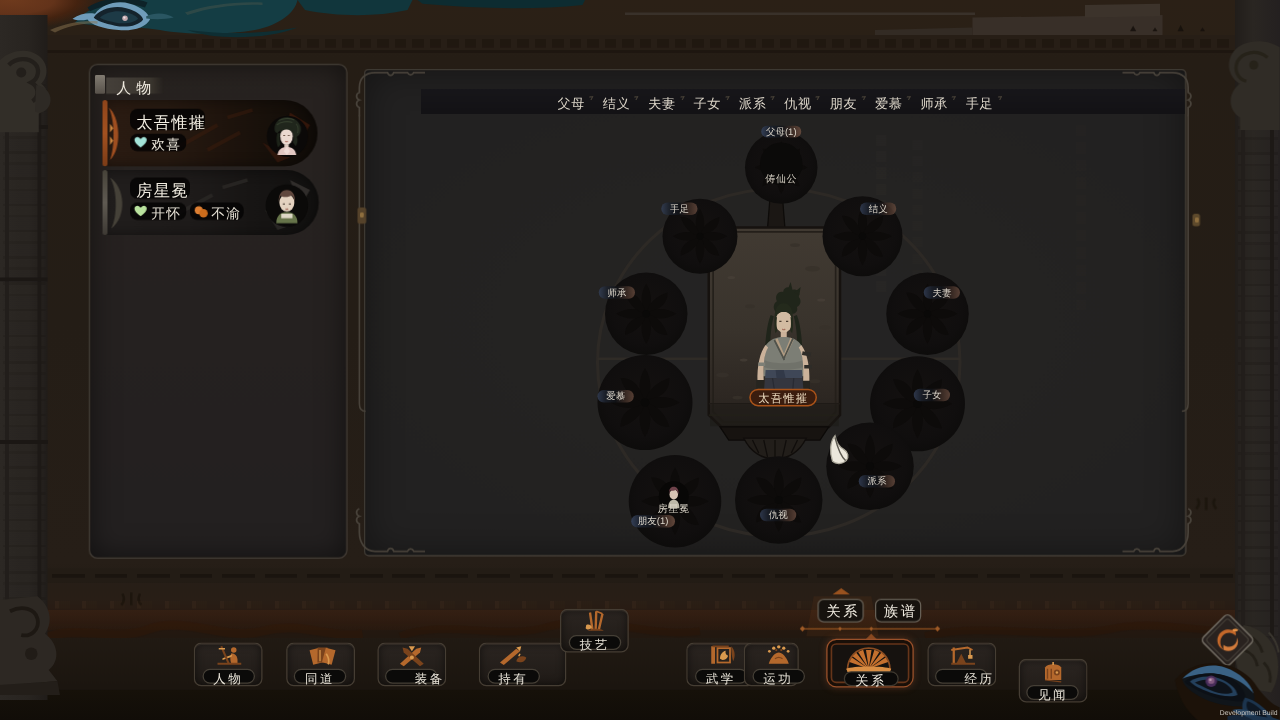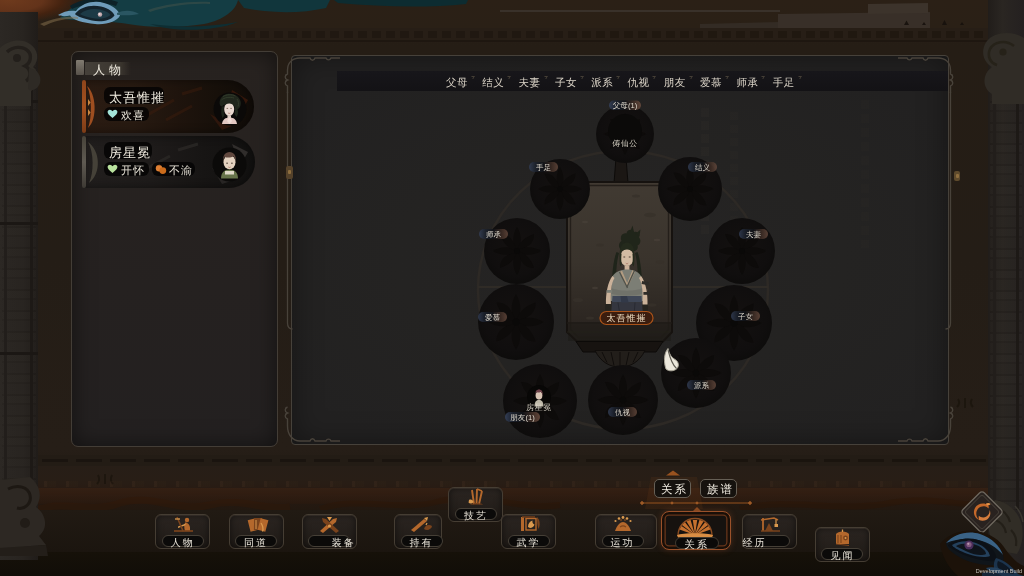--- a/index.html
+++ b/index.html
@@ -527,21 +527,21 @@
         <path d="M17,17 L30,5 L34,4 L33,8 L20,19 Z" fill="#b4682c"></path>
         <path d="M36,17 L23,5 L19,4 L20,8 L33,19 Z" fill="#7a431c"></path>
         <path d="M24,3 L29,3 L26.5,7 Z" fill="#d9994e"></path>
         <circle cx="26.5" cy="12" r="1.6" fill="#d9994e"></circle>
       </g>
     </svg>
     <div style="position:absolute;left:5.5px;top:19.5px;width:42px;height:12.5px;background:#0b0a09;border:1px solid #453f36;border-radius:6px;box-sizing:border-box;"></div>
     <div style="position:absolute;left:0;top:20.5px;width:53px;text-align:right;color:#e9e4d9;font-size:10px;letter-spacing:2px;">装备</div>
   </div>
 
-<div class="abs" style="left:394px;top:514px;width:48px;height:34.5px;border-radius:6px;background:linear-gradient(180deg,#2b2521,#1f1a16);border:1px solid #453d33;box-shadow:inset 0 1px 0 rgba(125,110,92,.18), inset 0 0 7px rgba(0,0,0,.55);box-sizing:border-box;">
+<div class="abs" style="left:383px;top:514px;width:70px;height:34.5px;border-radius:6px;background:linear-gradient(180deg,#2b2521,#1f1a16);border:1px solid #453d33;box-shadow:inset 0 1px 0 rgba(125,110,92,.18), inset 0 0 7px rgba(0,0,0,.55);box-sizing:border-box;">
     <svg width="53" height="21" viewBox="0 0 53 21" style="position:absolute;left:0;top:-1px;">
       <g>
         <path d="M16,16 L29,5 L32,7 L19,18 Z" fill="#b4682c"></path>
         <path d="M29,4 L33,3 L32,7 Z" fill="#d9994e"></path>
         <path d="M29,15 C30,11 34,10 37,12 C36.5,15.5 32,17 29,15 Z" fill="#7a431c"></path>
         <path d="M31,11 L32,9" stroke="#d9994e" stroke-width="1.2"></path>
       </g>
     </svg>
     <div style="position:absolute;left:5.5px;top:19.5px;width:42px;height:12.5px;background:#0b0a09;border:1px solid #453f36;border-radius:6px;box-sizing:border-box;"></div>
     <div style="position:absolute;left:0;top:20.5px;width:53px;text-align:center;color:#e9e4d9;font-size:10px;letter-spacing:2px;">持有</div>
@@ -553,35 +553,35 @@
         <path d="M23,3 L25,17 M28,2 L27.5,17 M33,4 L30,17" stroke="#b4682c" stroke-width="1.9"></path>
         <path d="M28,2 L33,4" stroke="#b4682c" stroke-width="1.4"></path>
         <path d="M20,13 C22,12 24,13 24.5,15 C23,17 20.5,17 19.5,15.5 Z" fill="#d9994e"></path>
         <path d="M21,17.5 C25,15.5 31,15.5 34,17.5 Z" fill="#7a431c"></path>
       </g>
     </svg>
     <div style="position:absolute;left:5.5px;top:19.5px;width:42px;height:12.5px;background:#0b0a09;border:1px solid #453f36;border-radius:6px;box-sizing:border-box;"></div>
     <div style="position:absolute;left:0;top:20.5px;width:53px;text-align:center;color:#e9e4d9;font-size:10px;letter-spacing:2px;">技艺</div>
   </div>
 
-<div class="abs" style="left:501px;top:514px;width:55px;height:34.5px;border-radius:6px;background:linear-gradient(180deg,#2b2521,#1f1a16);border:1px solid #453d33;box-shadow:inset 0 1px 0 rgba(125,110,92,.18), inset 0 0 7px rgba(0,0,0,.55);box-sizing:border-box;">
+<div class="abs" style="left:549px;top:514px;width:55px;height:34.5px;border-radius:6px;background:linear-gradient(180deg,#2b2521,#1f1a16);border:1px solid #453d33;box-shadow:inset 0 1px 0 rgba(125,110,92,.18), inset 0 0 7px rgba(0,0,0,.55);box-sizing:border-box;">
     <svg width="53" height="21" viewBox="0 0 53 21" style="position:absolute;left:0;top:-1px;">
       <g>
         <rect x="19" y="3" width="3" height="14" fill="#b4682c"></rect>
         <rect x="24" y="4.5" width="10" height="11.5" fill="none" stroke="#b4682c" stroke-width="1.4"></rect>
         <path d="M26,13 C26,9.5 28,7 30.5,6.5 C30,8.5 31,10 32.5,10.5 C32,12.5 30,14 28,14 Z" fill="#d9994e"></path>
         <path d="M35,3 C38,6 38.5,11 36.5,15 C35.5,12 35,7 35,3 Z" fill="#7a431c"></path>
         <path d="M20,3 L33,3" stroke="#7a431c" stroke-width="1.4"></path>
       </g>
     </svg>
     <div style="position:absolute;left:5.5px;top:19.5px;width:42px;height:12.5px;background:#0b0a09;border:1px solid #453f36;border-radius:6px;box-sizing:border-box;"></div>
     <div style="position:absolute;left:0;top:20.5px;width:53px;text-align:center;color:#e9e4d9;font-size:10px;letter-spacing:2px;">武学</div>
   </div>
 
-<div class="abs" style="left:595px;top:514px;width:62px;height:34.5px;border-radius:6px;background:linear-gradient(180deg,#2b2521,#1f1a16);border:1px solid #453d33;box-shadow:inset 0 1px 0 rgba(125,110,92,.18), inset 0 0 7px rgba(0,0,0,.55);box-sizing:border-box;">
+<div class="abs" style="left:595px;top:514px;width:44px;height:34.5px;border-radius:6px;background:linear-gradient(180deg,#2b2521,#1f1a16);border:1px solid #453d33;box-shadow:inset 0 1px 0 rgba(125,110,92,.18), inset 0 0 7px rgba(0,0,0,.55);box-sizing:border-box;">
     <svg width="53" height="21" viewBox="0 0 53 21" style="position:absolute;left:0;top:-1px;">
       <g>
         <path d="M19,17 C21,11 24.5,8 27,8 C29.5,8 33,11 35,17 Z" fill="#b4682c"></path>
         <path d="M24,13 C26,11.5 28,11.5 30,13" stroke="#7a431c" stroke-width="1.1" fill="none"></path>
         <circle cx="19.5" cy="7" r="1.1" fill="#d9994e"></circle>
         <circle cx="23" cy="4.5" r="1.3" fill="#d9994e"></circle>
         <circle cx="27" cy="3.5" r="1.4" fill="#d9994e"></circle>
         <circle cx="31" cy="4.5" r="1.3" fill="#d9994e"></circle>
         <circle cx="34.5" cy="7" r="1.1" fill="#d9994e"></circle>
         <circle cx="25" cy="6" r=".9" fill="#7a431c"></circle>
@@ -607,21 +607,21 @@
       <g>
         <path d="M20,4 L20,17" stroke="#b4682c" stroke-width="1.8"></path>
         <path d="M18,6 L31,4 L35,6" stroke="#b4682c" stroke-width="1.5" fill="none"></path>
         <path d="M33,5.5 L33,10" stroke="#d9994e" stroke-width="1.2"></path>
         <rect x="31.5" y="10" width="3.5" height="3" fill="#d9994e"></rect>
         <path d="M22,17 L26,9 L30,17 Z" fill="#7a431c"></path>
         <path d="M18,17 L37,17" stroke="#7a431c" stroke-width="1.5"></path>
       </g>
     </svg>
     <div style="position:absolute;left:5.5px;top:19.5px;width:42px;height:12.5px;background:#0b0a09;border:1px solid #453f36;border-radius:6px;box-sizing:border-box;"></div>
-    <div style="position:absolute;left:0;top:20.5px;width:53px;text-align:left;color:#e9e4d9;font-size:10px;letter-spacing:2px;">经历</div>
+    <div style="position:absolute;left:0;top:20.5px;width:53px;text-align:right;color:#e9e4d9;font-size:10px;letter-spacing:2px;">经历</div>
   </div>
 
 <div class="abs" style="left:814.8999999999999px;top:514px;width:55px;height:34.5px;border-radius:6px;background:linear-gradient(180deg,#2b2521,#1f1a16);border:1px solid #453d33;box-shadow:inset 0 1px 0 rgba(125,110,92,.18), inset 0 0 7px rgba(0,0,0,.55);box-sizing:border-box;margin-top:13px;">
     <svg width="53" height="21" viewBox="0 0 53 21" style="position:absolute;left:0;top:-1px;">
       <g>
         <path d="M20,7 C22,3.5 31,3.5 33,7 L33,17 L20,17 Z" fill="#b4682c"></path>
         <path d="M22,8 L22,16 M25,8 L25,16" stroke="#7a431c" stroke-width="1.1"></path>
         <circle cx="29.5" cy="11" r="2.4" fill="#7a431c"></circle>
         <circle cx="29.5" cy="11" r="1" fill="#d9994e"></circle>
         <path d="M26.5,2.5 L26.5,5" stroke="#d9994e" stroke-width="1.3"></path>

